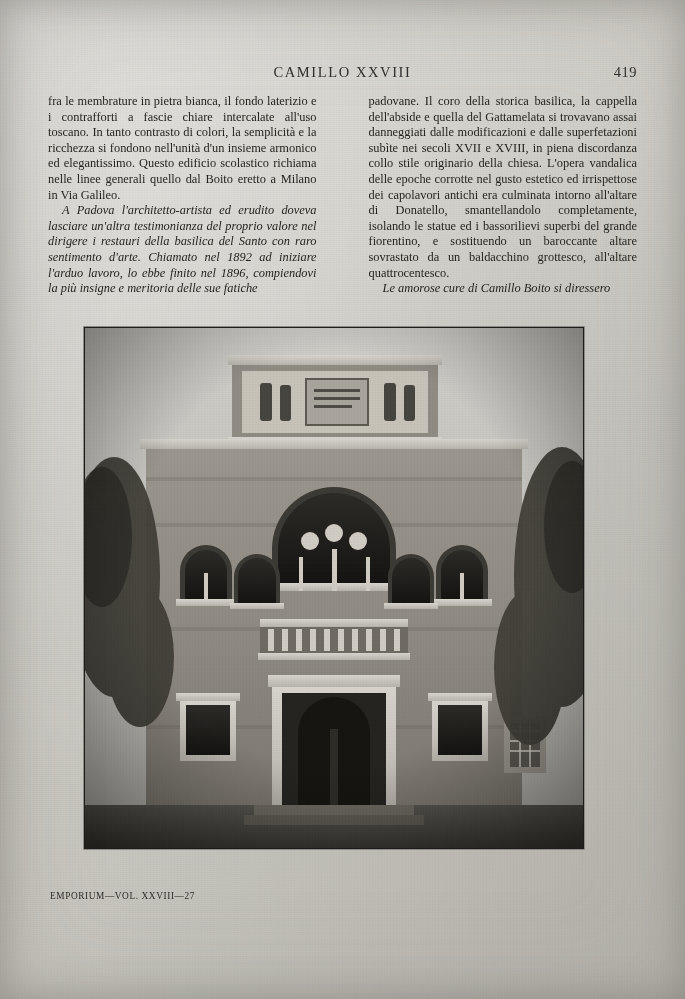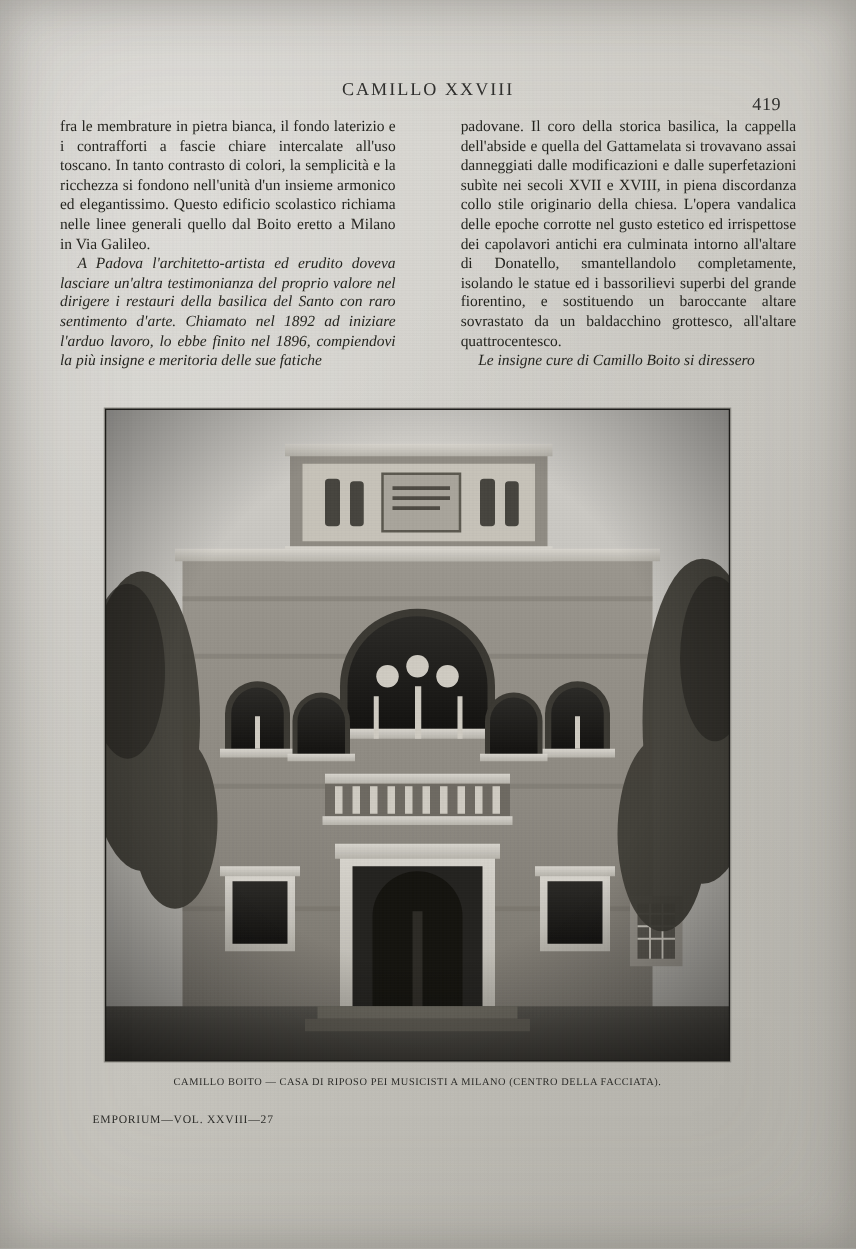--- a/index.html
+++ b/index.html
@@ -47,25 +47,24 @@
     left: 0;
     width: 589px;
     text-align: center;
     font-size: 14.5px;
     letter-spacing: 1.6px;
     color: #2e2e2c;
   }
   .folio {
     position: absolute;
     top: 64px;
-    right: 12px;
+    right: 0;
     font-size: 14.5px;
     color: #2e2e2c;
     letter-spacing: 0.5px;
-    margin-top: 12px;
   }
   .columns {
     position: absolute;
     top: 94px;
     left: 0;
     width: 589px;
     display: flex;
     gap: 52px;
   }
   .col {
@@ -104,21 +103,21 @@
     margin-top: 12px;
     width: 500px;
     text-align: center;
     font-size: 8.3px;
     letter-spacing: 0.45px;
     color: #2c2c29;
   }
   .colophon {
     position: absolute;
     top: 891px;
-    left: 26px;
+    left: 2px;
     font-size: 9.3px;
     letter-spacing: 0.6px;
     color: #2c2c29;
     text-align: center;
   }
   
   .edge {
     position: absolute;
     inset: 0;
     pointer-events: none;
@@ -134,21 +133,21 @@
     <div class="runhead">CAMILLO XXVIII</div>
     <div class="folio">419</div>
 
     <div class="columns">
       <div class="col">
         <p>fra le membrature in pietra bianca, il fondo laterizio e i contrafforti a fascie chiare intercalate all'uso toscano. In tanto contrasto di colori, la semplicità e la ricchezza si fondono nell'unità d'un insieme armonico ed elegantissimo. Questo edificio scolastico richiama nelle linee generali quello dal Boito eretto a Milano in Via Galileo.</p>
         <p class="indent">A Padova l'architetto-artista ed erudito doveva lasciare un'altra testimonianza del proprio valore nel dirigere i restauri della basilica del Santo con raro sentimento d'arte. Chiamato nel 1892 ad iniziare l'arduo lavoro, lo ebbe finito nel 1896, compiendovi la più insigne e meritoria delle sue fatiche</p>
       </div>
       <div class="col">
         <p>padovane. Il coro della storica basilica, la cappella dell'abside e quella del Gattamelata si trovavano assai danneggiati dalle modificazioni e dalle superfetazioni subìte nei secoli XVII e XVIII, in piena discordanza collo stile originario della chiesa. L'opera vandalica delle epoche corrotte nel gusto estetico ed irrispettose dei capolavori antichi era culminata intorno all'altare di Donatello, smantellandolo completamente, isolando le statue ed i bassorilievi superbi del grande fiorentino, e sostituendo un baroccante altare sovrastato da un baldacchino grottesco, all'altare quattrocentesco.</p>
-        <p class="indent">Le insigne cure di Camillo Boito si diressero</p>
+        <p class="indent">Le amorose cure di Camillo Boito si diressero</p>
       </div>
     </div>
 
     <div class="plate-wrap">
       <svg class="plate" viewBox="0 0 500 522" preserveAspectRatio="none">
         <defs>
           <linearGradient id="sky" x1="0" y1="0" x2="0" y2="1">
             <stop offset="0%" stop-color="#cfcdc8"></stop>
             <stop offset="100%" stop-color="#b0aea8"></stop>
           </linearGradient>
@@ -299,20 +298,19 @@
           <ellipse cx="488" cy="200" rx="28" ry="66"></ellipse>
         </g>
 
         <rect x="0" y="478" width="500" height="44" fill="url(#ground)"></rect>
         <rect x="170" y="478" width="160" height="10" fill="#6b685f"></rect>
         <rect x="160" y="488" width="180" height="10" fill="#5d5a52"></rect>
 
         <rect x="0" y="0" width="500" height="522" fill="url(#vign)"></rect>
         <rect x="0" y="0" width="500" height="522" fill="none" stroke="#1d1c1a" stroke-width="2"></rect>
       </svg>
-      <div class="caption">CAMILLO BOITO — CASA DI RIPOSO PEI MUSICISTI A MILANO (CENTRO DELLA FACCIATA).</div>
     </div>
 
     <div class="colophon">EMPORIUM—VOL. XXVIII—27</div>
   </div>
   <div class="grain"></div>
   <div class="edge"></div>
 </div>
 
 </body></html>

